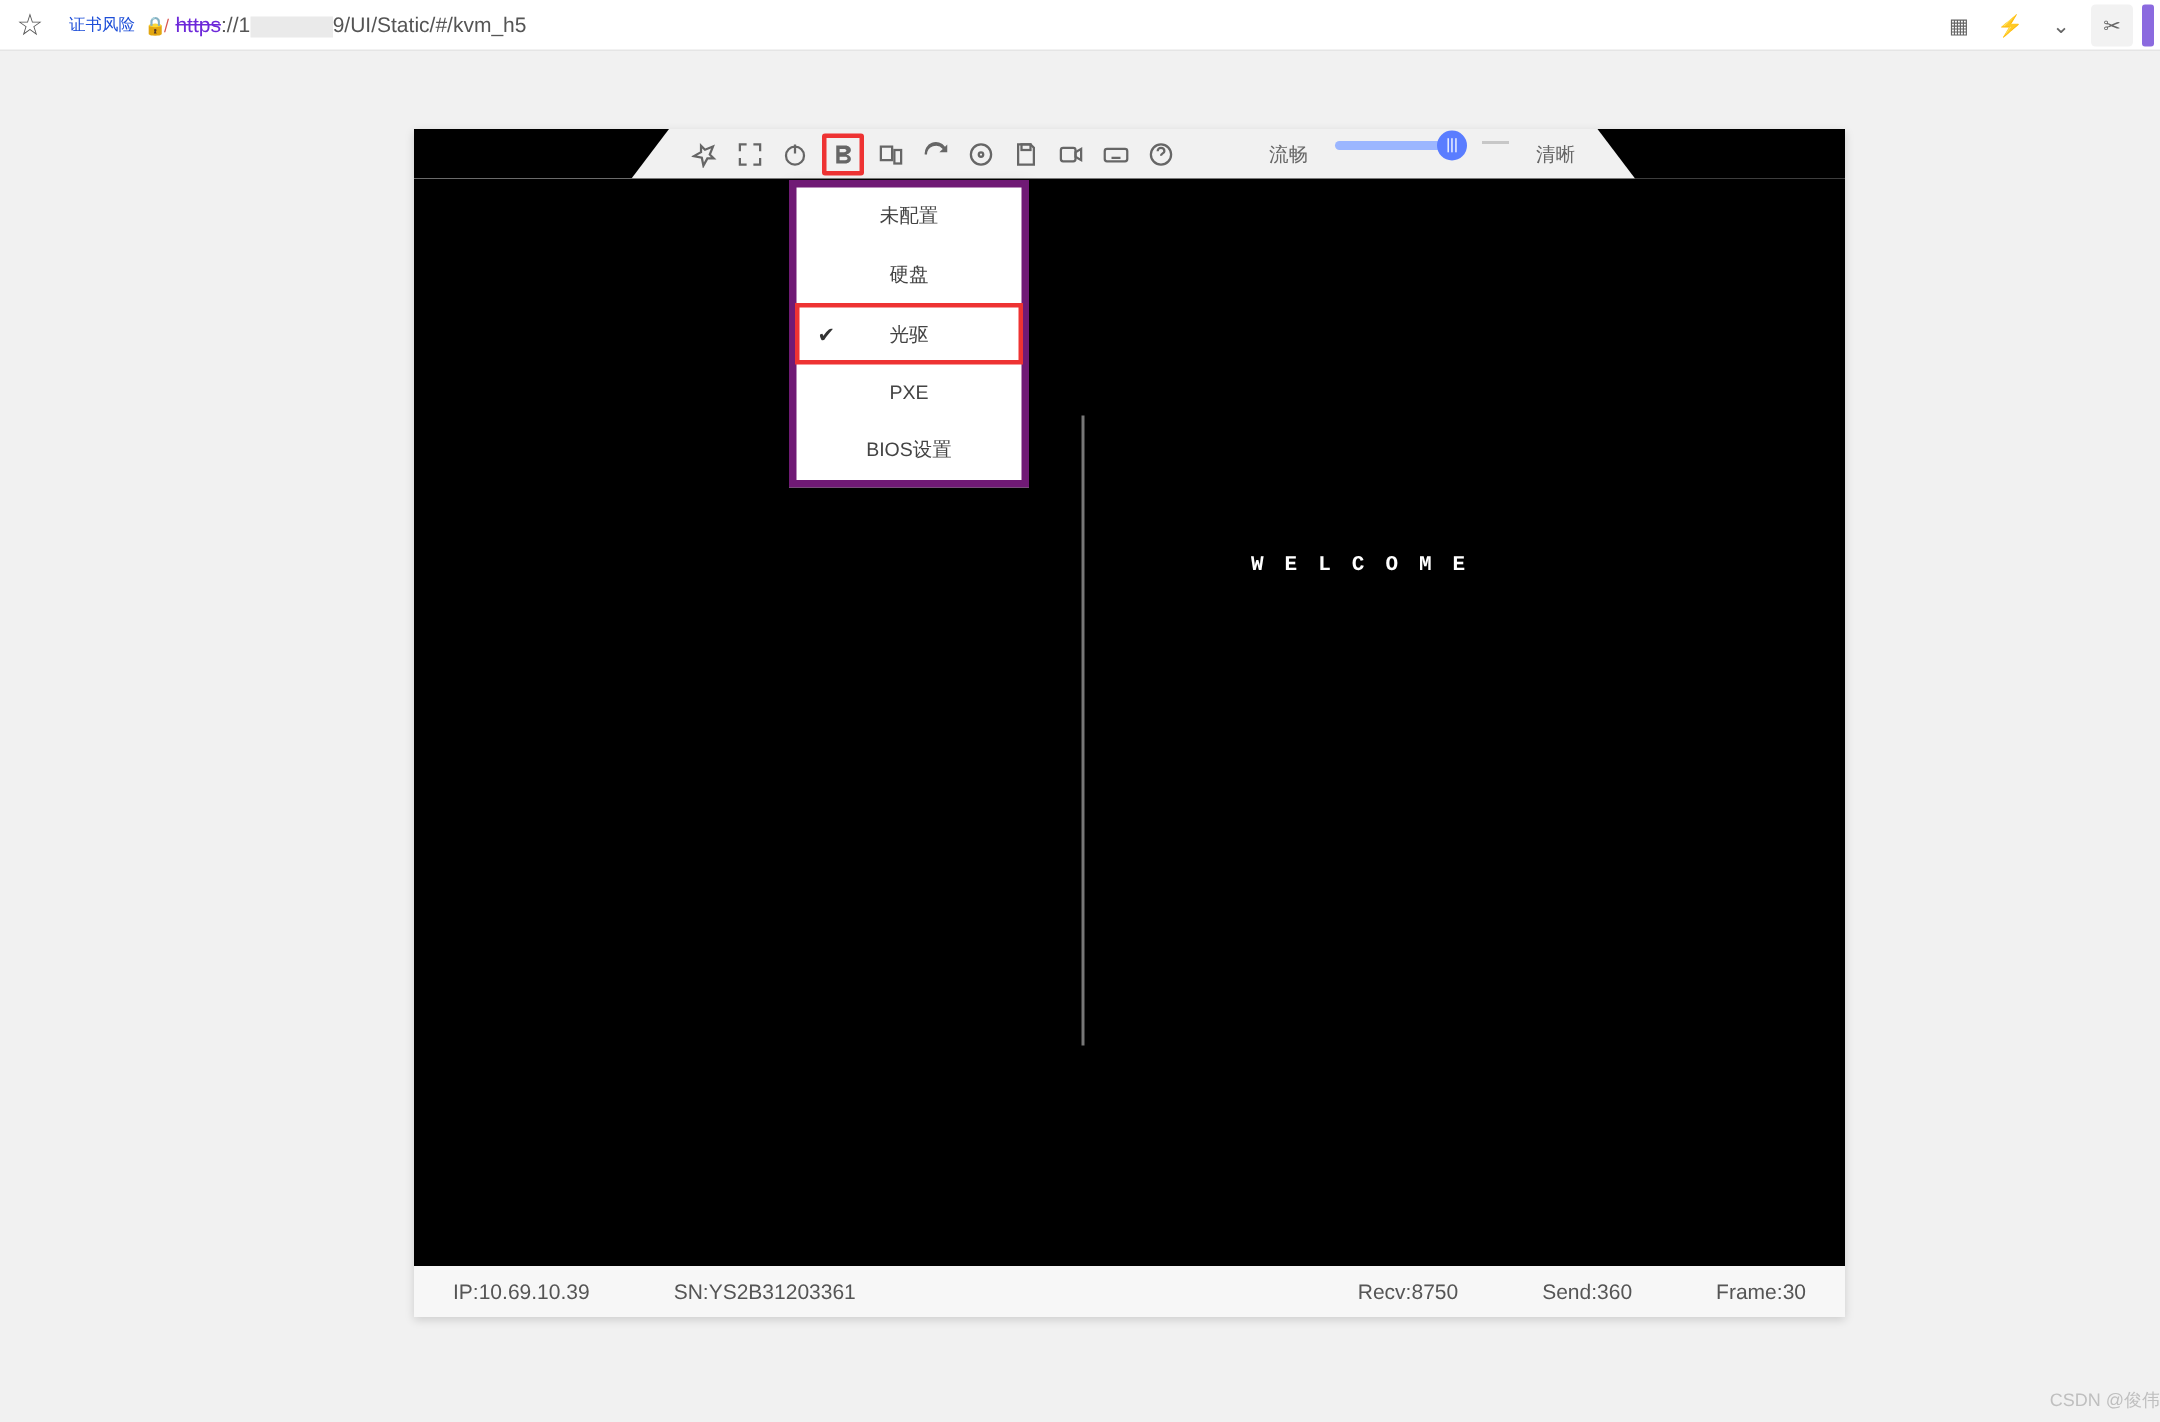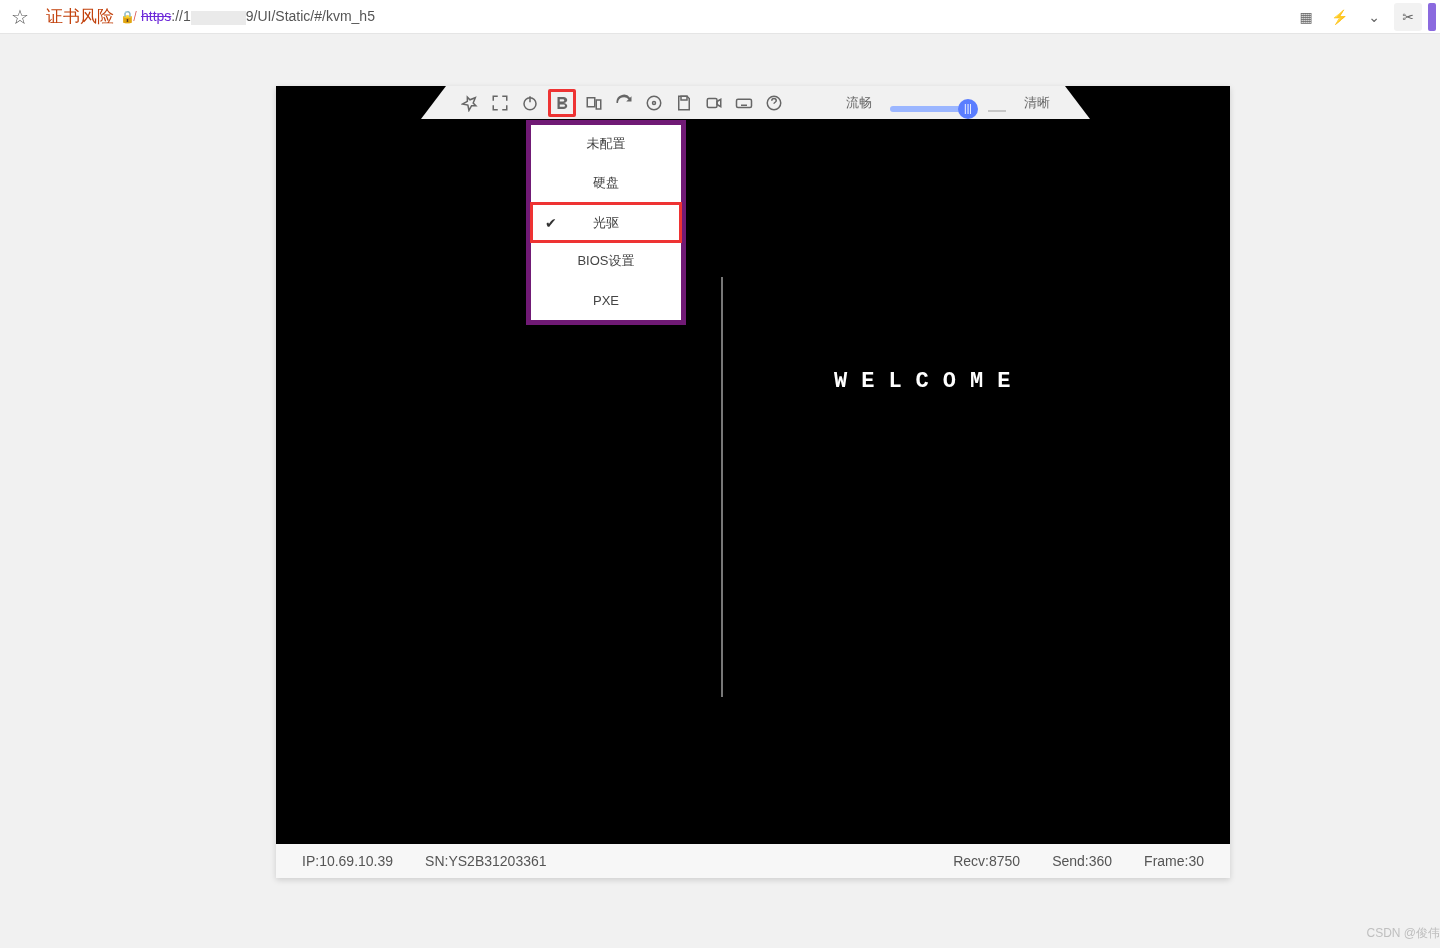--- a/index.html
+++ b/index.html
@@ -27,21 +27,21 @@
   .url-bar {
     flex: 1;
     height: 24px;
     background: #fff;
     display: flex;
     align-items: center;
     gap: 6px;
     padding-left: 6px;
     color: #555;
   }
-  .cert-warn { color: #c2410c; font-size: 17px; }
+  .cert-warn { color: #1d4ed8; font-size: 11px; }
   .lock-bad { color: #d9534f; font-size: 12px; }
   .url-text .scheme { color: #6d28d9; text-decoration: line-through; }
   .url-text .host-mask {
     display: inline-block;
     width: 55px; height: 14px;
     background: #eaeaea;
     vertical-align: middle;
   }
   .right-ctrl {
     display: flex; align-items: center; gap: 6px;
@@ -104,21 +104,21 @@
   .ticon svg { width:18px; height:18px; }
   .ticon.boxed {
     border: 3px solid #e33;
     border-radius: 2px;
     width: 28px; height: 28px;
   }
   .quality {
     position: relative;
     margin-left: auto;
     margin-right: 180px;
-    display:flex; align-items:flex-end; gap:18px;
+    display:flex; align-items:flex-start; gap:18px;
     font-size: 13px;
     color: #676767;
     z-index: 2;
   }
   .slider {
     width: 80px; height: 6px;
     background: #9bb6ff;
     border-radius: 3px;
     position: relative;
   }
@@ -162,21 +162,21 @@
     height: 41px;
   }
 
   
   .screen{
     height: 725px;
     background:#000;
     position:relative;
     color:#fff;
     font-family: "Courier New", monospace;
-    font-size:22px;
+    font-size:14px;
     font-weight:bold;
     letter-spacing:1px;
     padding-left:24px;
   }
   .screen .vline{
     position:absolute;
     left:445px; top:158px;
     width:2px; height:420px;
     background:#777;
   }
@@ -194,21 +194,21 @@
 
   
   .status{
     height:34px;
     background:#f7f7f7;
     display:flex;
     align-items:center;
     padding:0 26px;
     font-size:14px;
     color:#555;
-    gap:32px;
+    gap:56px;
   }
   .status .spacer{ flex:1; }
 
   
   .wm{
     position:absolute;
     right:0; bottom:6px;
     font-size:12px;
     color:#bfbfbf;
   }
@@ -330,20 +330,20 @@
     <span>未配置</span>
   </div>
   <div class="dditem">
     <span>硬盘</span>
   </div>
   <div class="dditem highlight">
     <span class="check">✔</span>
     <span>光驱</span>
   </div>
   <div class="dditem">
+    <span>PXE</span>
+  </div>
+  <div class="dditem">
     <span>BIOS设置</span>
   </div>
-  <div class="dditem">
-    <span>PXE</span>
-  </div>
 </div>
 
 <div class="wm">CSDN @俊伟</div>
 
 </body></html>

